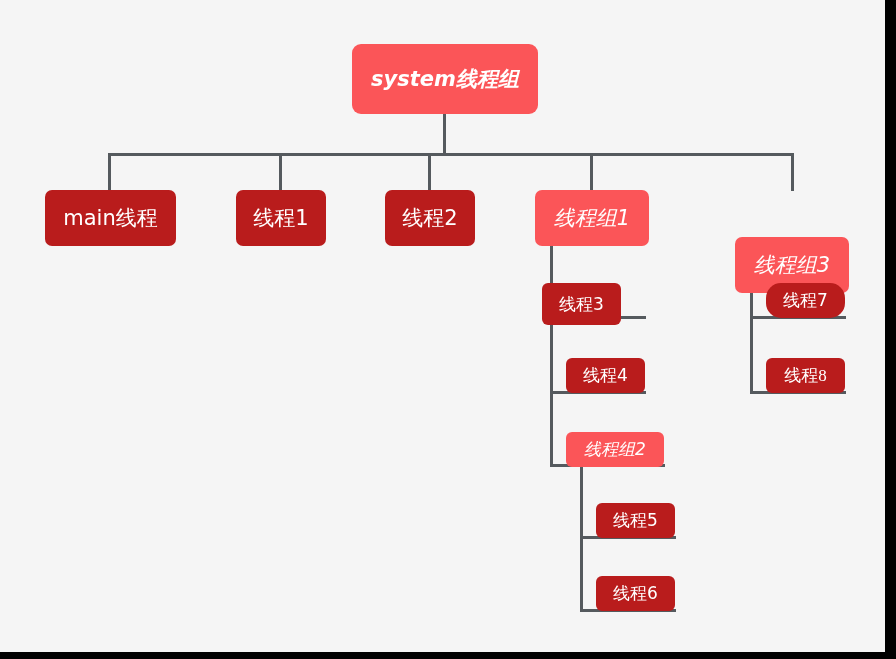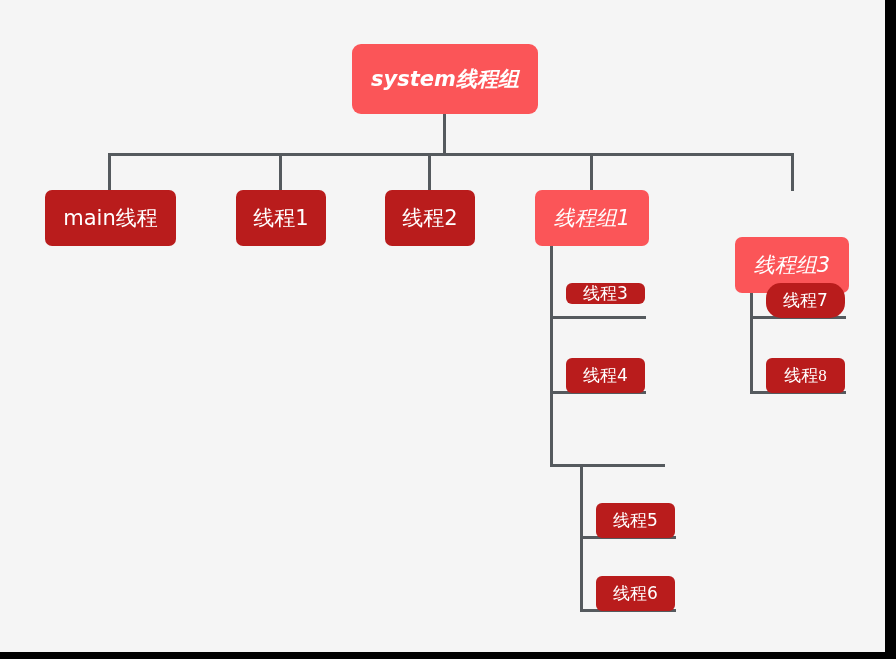--- a/index.html
+++ b/index.html
@@ -90,24 +90,25 @@
   <div class="node green level1" style="left:45px; top:190px; width:131px; height:56px;">main线程</div>
 
   <div class="node green level1" style="left:236px; top:190px; width:90px; height:56px;">线程1</div>
 
   <div class="node green level1" style="left:385px; top:190px; width:90px; height:56px;">线程2</div>
 
   <div class="node red level1" style="left:535px; top:190px; width:114px; height:56px;">线程组1</div>
 
   <div class="node red level1" style="left:735px; top:190px; width:114px; height:56px;margin-top:47px;">线程组3</div>
 
-  <div class="node green leaf" style="left:566px; top:283px; width:79px; height:21px;">线程3</div>
+  <div class="node green leaf" style="left:542px; top:283px; width:79px; height:42px;">线程3</div>
 
   <div class="node green leaf" style="left:566px; top:358px; width:79px; height:35px;text-align:center;">线程4</div>
 
+  <div class="node red leaf" style="left:566px; top:432px; width:98px; height:35px;">线程组2</div>
 
   <div class="node green leaf" style="left:596px; top:503px; width:79px; height:35px;">线程5</div>
 
   <div class="node green leaf" style="left:596px; top:576px; width:79px; height:35px;">线程6</div>
 
   <div class="node green leaf" style="left:766px; top:283px; width:79px; height:35px;border-radius:15px;">线程7</div>
 
   <div class="node green leaf" style="left:766px; top:358px; width:79px; height:35px;font-family:Liberation Serif, serif;">线程8</div>
 
 </div>

